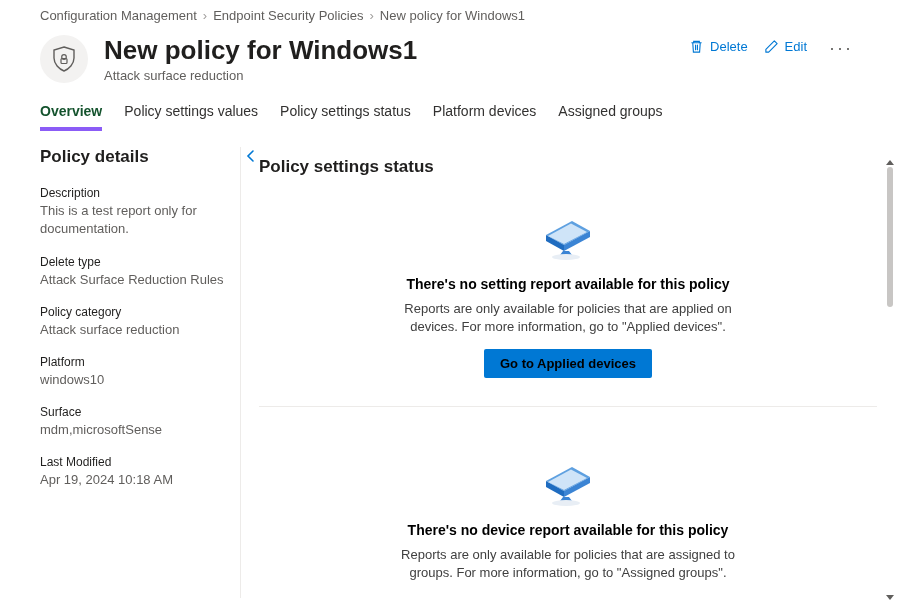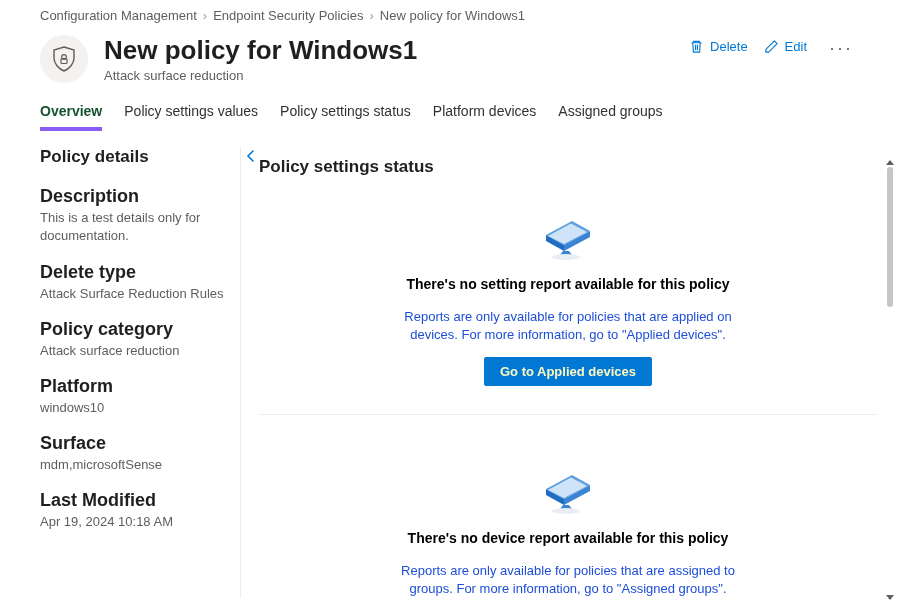--- a/index.html
+++ b/index.html
@@ -113,22 +113,22 @@
       color: #201f1e;
     }
     .collapse-btn {
       color: #0078d4;
       cursor: pointer;
       padding: 2px;
       margin-right: -26px;
     }
     .detail-block { margin-bottom: 16px; }
     .detail-label {
-      font-size: 18px;
-      font-weight: 700;
+      font-size: 12px;
+      font-weight: 400;
       color: #201f1e;
       margin-bottom: 2px;
     }
     .detail-value {
       font-size: 13px;
       color: #605e5c;
       line-height: 1.4;
     }
     .main {
       flex: 1;
@@ -157,28 +157,28 @@
       width: 60px; height: 56px;
     }
     .empty-title {
       font-size: 14px;
       font-weight: 600;
       color: #000000;
       margin-bottom: 4px;
     }
     .empty-desc {
       font-size: 13px;
-      color: #1d4ed8;
+      color: #404040;
       line-height: 1.4;
       max-width: 340px;
-      margin: 16px auto 12px;
+      margin: 8px auto 12px;
     }
     .primary-btn {
       background: #0078d4;
-      color: #fef9c3;
+      color: #000000;
       border: none;
       padding: 7px 16px;
       font-size: 13px;
       font-weight: 600;
       border-radius: 2px;
       cursor: pointer;
     }
     .scrollbar-track {
       position: absolute;
       right: 2px;
@@ -259,21 +259,21 @@
     <div class="sidebar-header">
       <div class="sidebar-title">Policy details</div>
       <div class="collapse-btn">
         <svg width="10" height="14" viewBox="0 0 10 14">
             <path d="M7 2 L2 7 L7 12" stroke="#0078d4" stroke-width="1.6" fill="none" stroke-linecap="round"></path>
           </svg>
       </div>
     </div>
     <div class="detail-block">
       <div class="detail-label">Description</div>
-      <div class="detail-value">This is a test details only for documentation.</div>
+      <div class="detail-value">This is a test report only for documentation.</div>
     </div>
     <div class="detail-block">
       <div class="detail-label">Delete type</div>
       <div class="detail-value">Attack Surface Reduction Rules</div>
     </div>
     <div class="detail-block">
       <div class="detail-label">Policy category</div>
       <div class="detail-value">Attack surface reduction</div>
     </div>
     <div class="detail-block">

